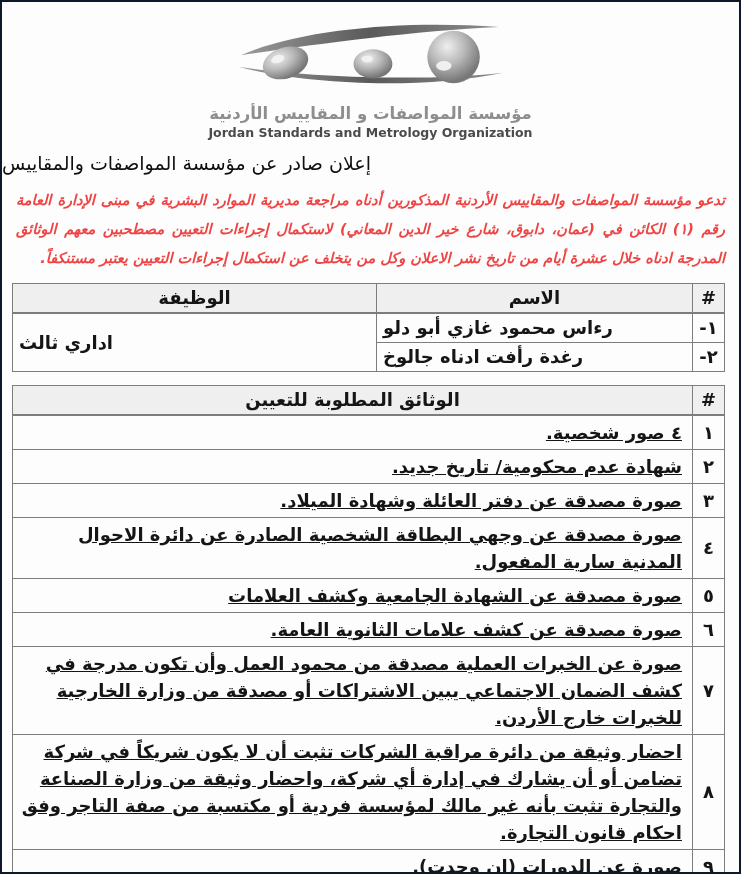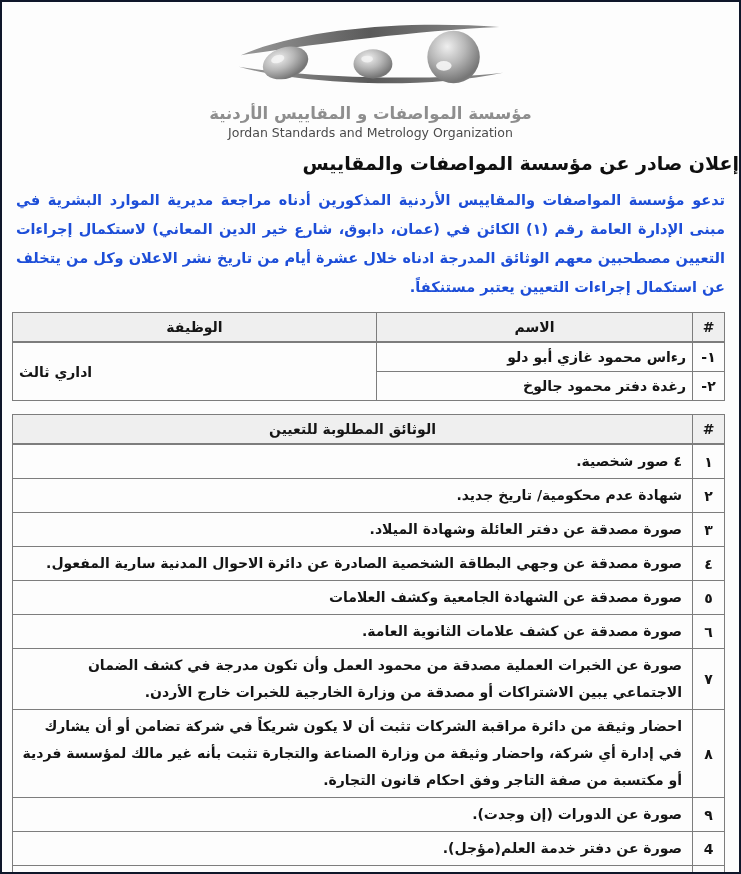--- a/index.html
+++ b/index.html
@@ -22,71 +22,72 @@
   .logo svg { display: block; margin: 0 auto; }
   .logo-ar {
     font-size: 16.5px;
     font-weight: 700;
     color: #8e8e8e;
     letter-spacing: .5px;
     margin-top: 2px;
   }
   .logo-en {
     font-size: 12.5px;
-    font-weight: 400;
+    font-weight: 700;
     color: #4b4b4b;
     direction: ltr;
     margin-top: 2px;
   }
   
   .title {
-    text-align: right;
+    text-align: left;
     font-size: 19px;
-    font-weight: 700;
+    font-weight: 400;
     color: #0f0f0f;
     margin-top: 12px;
   }
   
   .intro {
     margin: 12px 14px 0 14px;
     font-size: 14.5px;
     font-weight: 700;
     line-height: 29px;
     text-align: justify;
     text-align-last: right;
-    color: #1d4ed8;
+    color: #ef4444;
+    font-style: italic;
   }
   
   table {
     width: 713px;
     margin: 10px 14px 0 14px;
     border-collapse: collapse;
     table-layout: fixed;
   }
   th, td {
     border: 1.5px solid #7d7d7d;
-    font-size: 14px;
+    font-size: 18px;
     font-weight: 700;
     padding: 3px 6px;
     line-height: 22px;
     vertical-align: middle;
   }
   thead th {
     background: #efefef;
     text-align: center;
     border-bottom-width: 2px;
     height: 28px;
   }
   .col-num { width: 32px; }
   .t1 .col-name { width: 316px; }
   .t1 td.num, .t2 td.num { text-align: center; }
-  .t1 td.name { text-align: right; height: 27px; }
+  .t1 td.name { text-align: left; height: 27px; }
   .t1 td.pos  { text-align: left; }
   .t2 { margin-top: 13px; }
-  .t2 td.doc { text-align: right; padding-right: 10px; line-height: 27px; }
+  .t2 td.doc { text-align: right; padding-right: 10px; line-height: 27px; text-decoration: underline; }
   .t2 td { height: 27px; }
 </style>
 </head>
 <body>
 
 <div class="page">
 
   <div class="logo">
     <svg width="272" height="84" viewBox="0 0 280 86">
       <defs>
@@ -133,21 +134,21 @@
       </tr>
     </thead>
     <tbody>
       <tr>
         <td class="num">١-</td>
         <td class="name">رءاس محمود غازي أبو دلو</td>
         <td class="pos" rowspan="2">اداري ثالث</td>
       </tr>
       <tr>
         <td class="num">٢-</td>
-        <td class="name">رغدة دفتر محمود جالوخ</td>
+        <td class="name">رغدة رأفت ادناه جالوخ</td>
       </tr>
     </tbody>
   </table>
 
   <table class="t2">
     <thead>
       <tr>
         <th class="col-num">#</th>
         <th>الوثائق المطلوبة للتعيين</th>
       </tr>

